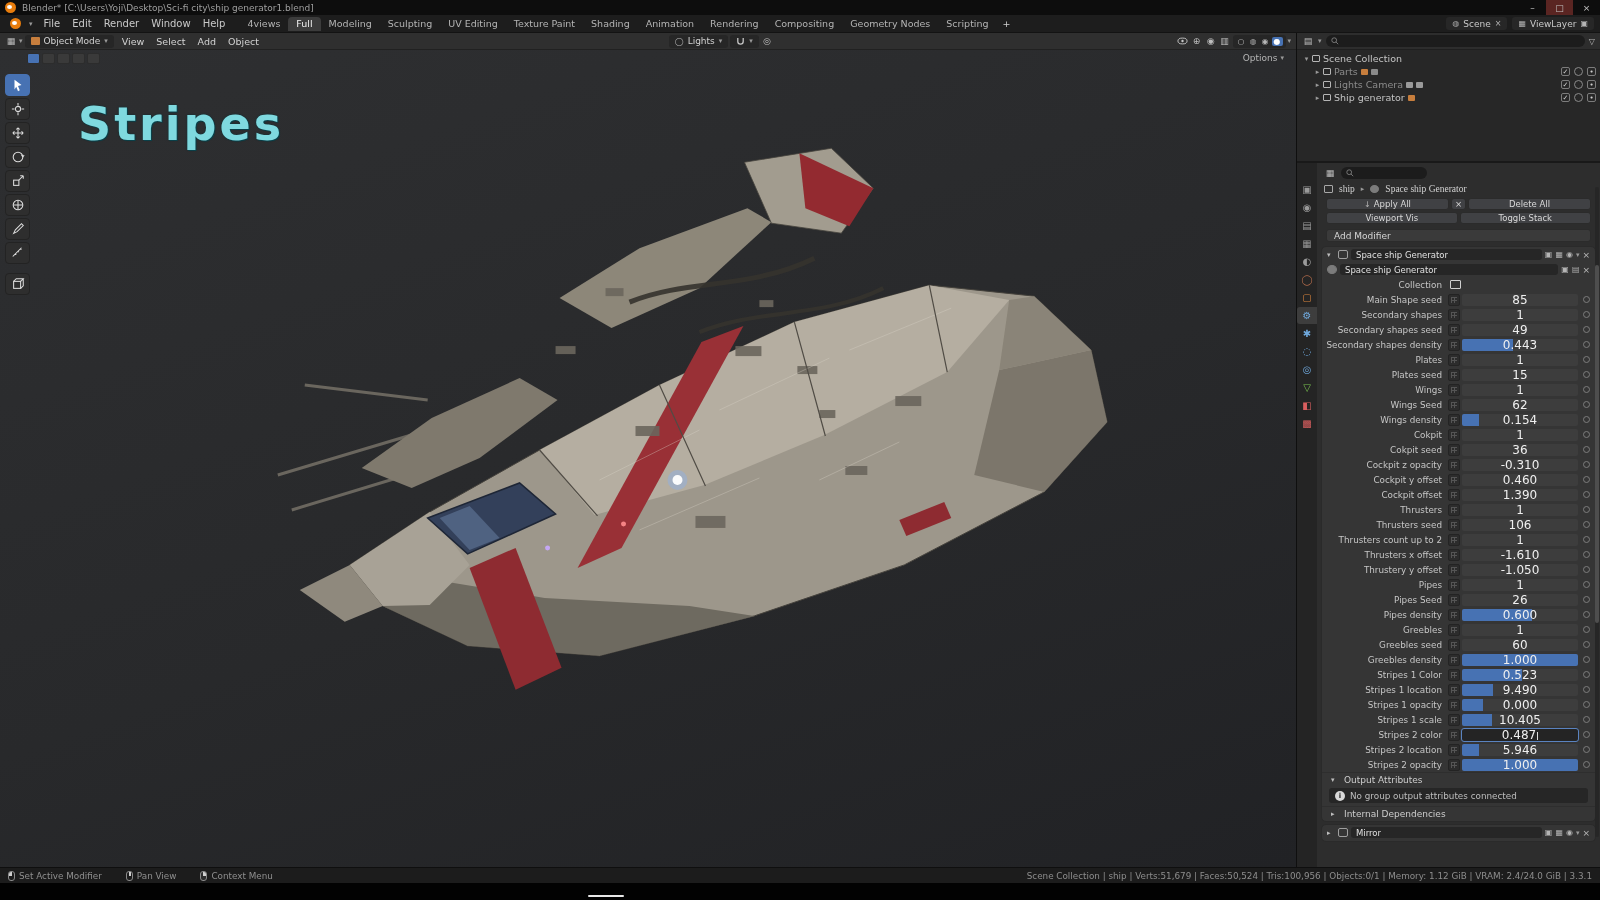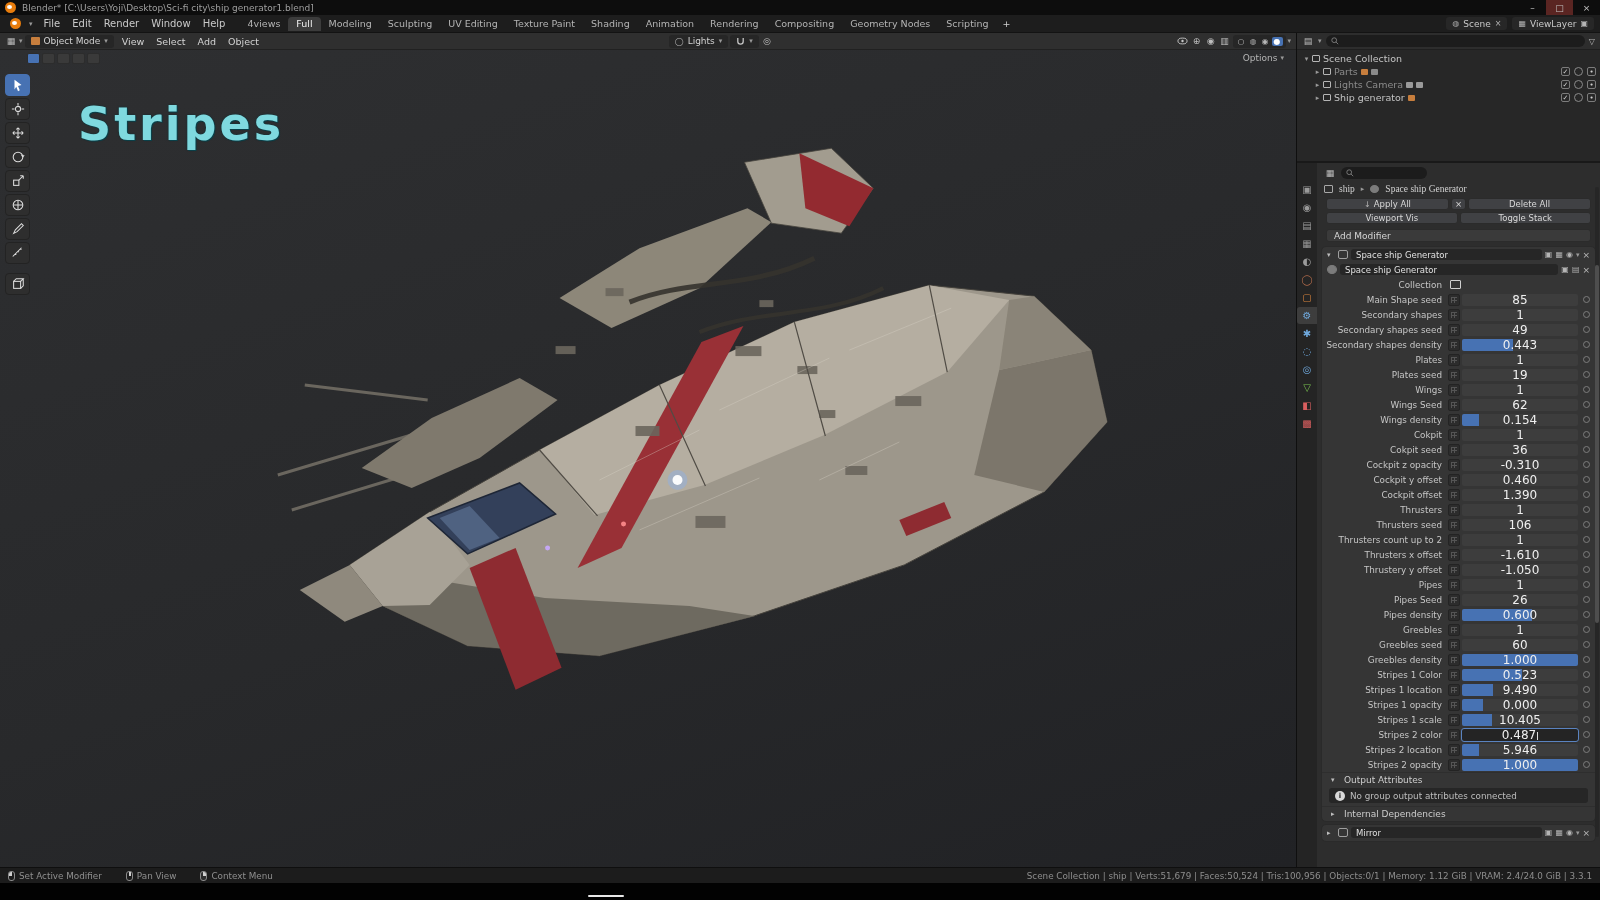--- a/index.html
+++ b/index.html
@@ -579,21 +579,21 @@
                     <span class="fill" style="width: 0%;"></span>
                     <span class="val">1</span>
                   </span>
                   <span class="deco"></span>
                 </div>
                 <div class="p-row">
                   <span class="lbl">Plates seed</span>
                   <span class="inp-toggle"></span>
                   <span class="slider">
                     <span class="fill" style="width: 0%;"></span>
-                    <span class="val">19</span>
+                    <span class="val">15</span>
                   </span>
                   <span class="deco"></span>
                 </div>
                 <div class="p-row">
                   <span class="lbl">Wings</span>
                   <span class="inp-toggle"></span>
                   <span class="slider">
                     <span class="fill" style="width: 0%;"></span>
                     <span class="val">1</span>
                   </span>

